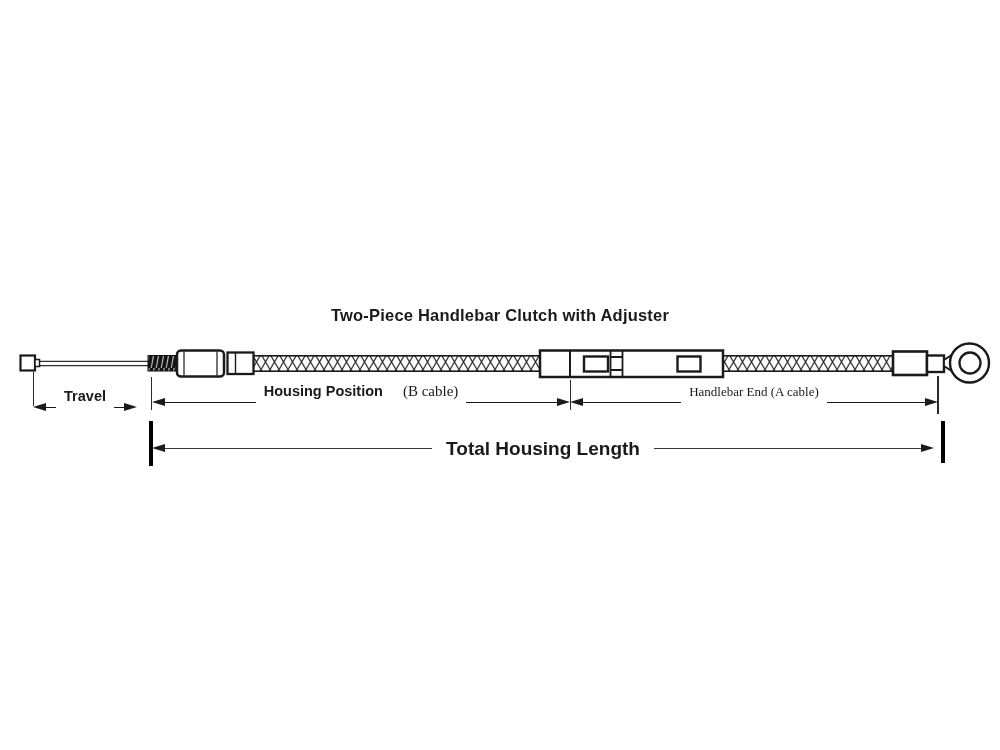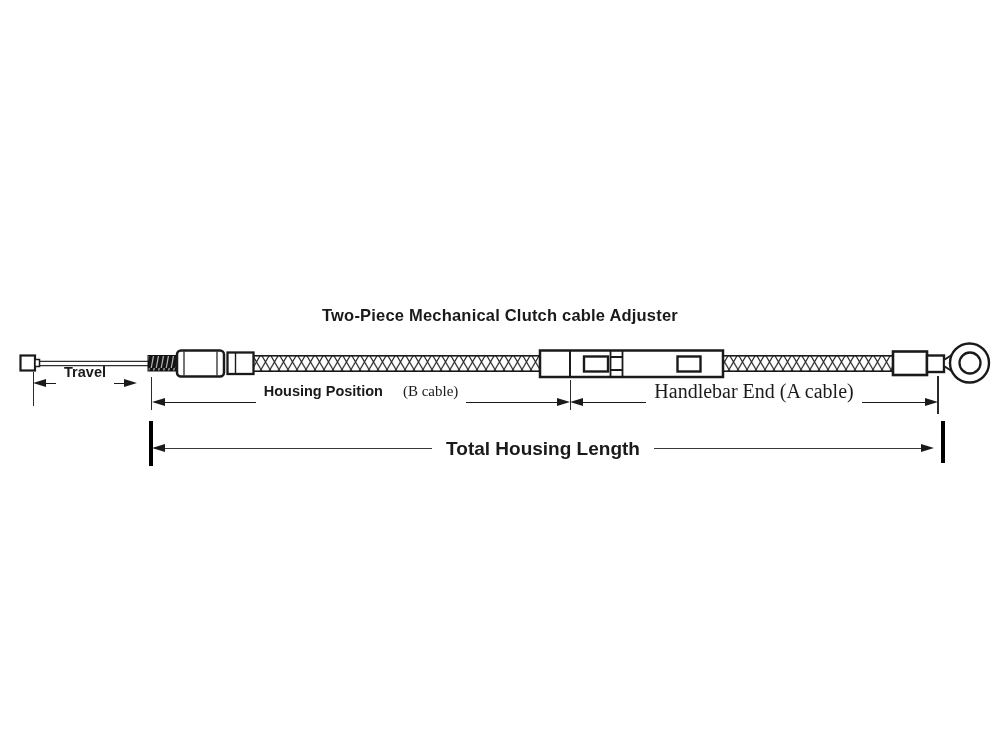--- a/index.html
+++ b/index.html
@@ -54,41 +54,41 @@
     border-bottom:4px solid transparent;
     border-left:13px solid var(--ink);
   }
   .dlabel{
     padding:0 8px;
     white-space:nowrap;
     line-height:1;
   }
   .raised .dlabel{transform:translateY(-11px);}
   .lbl-bold{font-weight:bold;font-size:14.5px;font-family:"Liberation Sans",sans-serif;}
-  .lbl-serif{font-size:20px;font-family:"Liberation Serif",serif;text-align:center;}
+  .lbl-serif{font-size:13px;font-family:"Liberation Serif",serif;text-align:center;}
   .lbl-serif-sm{font-size:15px;font-family:"Liberation Serif",serif;margin-left:20px;}
   .lbl-total{font-weight:bold;font-size:19px;padding:0 14px;}
   
   .tick{
     position:absolute;
     width:1.5px;
     background:#2a2a2a;
   }
   .tickbold{
     position:absolute;
     width:4px;
     background:#000;
   }
 </style>
 </head>
 <body>
 
 <div class="canvas">
 
-  <div class="title">Two-Piece Mechanical Clutch cable Adjuster</div>
+  <div class="title">Two-Piece Handlebar Clutch with Adjuster</div>
 
   <svg class="drawing" width="1000" height="750" viewBox="0 0 1000 750">
     <defs>
       <pattern id="braid" width="9" height="15.4" patternUnits="userSpaceOnUse">
         <rect width="9" height="15.4" fill="#ffffff"></rect>
         <path d="M0,0 L9,15.4 M9,0 L0,15.4" stroke="#2a2a2a" stroke-width="1.2" fill="none"></path>
       </pattern>
       <pattern id="threads" width="5" height="16" patternUnits="userSpaceOnUse">
         <rect width="5" height="16" fill="#141414"></rect>
         <path d="M4.2,0 L1.2,16" stroke="#b5b5b5" stroke-width="1.2"></path>
@@ -156,21 +156,21 @@
     </g>
   </svg>
 
   <div class="tick" style="left:32.5px;top:372px;height:34px;"></div>
   <div class="tick" style="left:150.5px;top:377px;height:33px;"></div>
   <div class="tick" style="left:569.5px;top:380px;height:30px;"></div>
   <div class="tick" style="left:937px;top:376px;height:38px;"></div>
   <div class="tickbold" style="left:149px;top:421px;height:45px;"></div>
   <div class="tickbold" style="left:941px;top:421px;height:42px;"></div>
 
-  <div class="dim raised" style="left:33px;top:375px;width:104px;">
+  <div class="dim raised" style="left:33px;top:399px;width:104px;">
     <div class="arrL"></div>
     <div class="dline"></div>
     <div class="dlabel lbl-bold">Travel</div>
     <div class="dline"></div>
     <div class="arrR"></div>
   </div>
 
   <div class="dim raised" style="left:152px;top:394px;width:418px;">
     <div class="arrL"></div>
     <div class="dline"></div>

